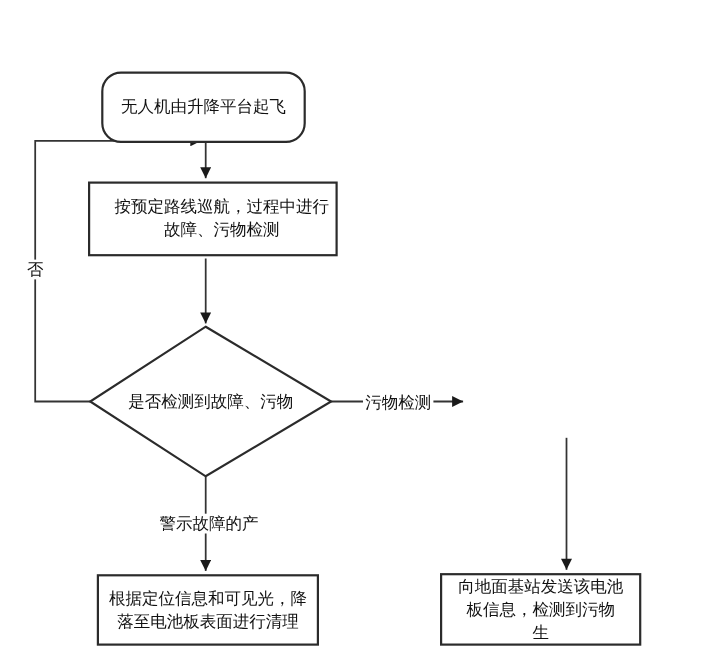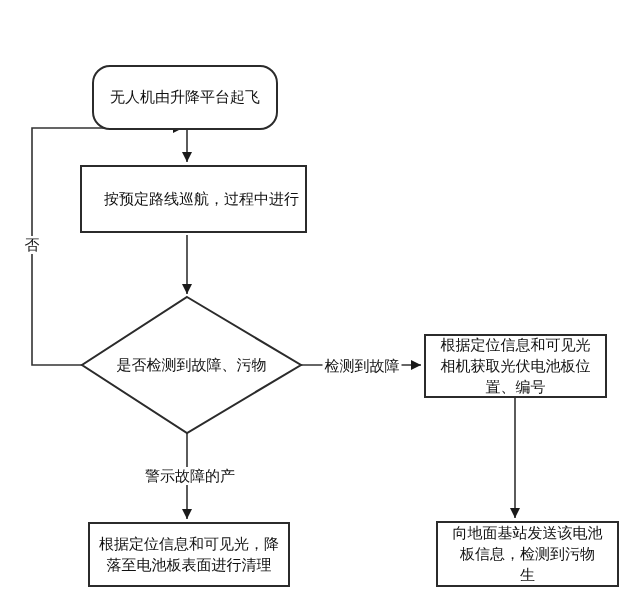--- a/index.html
+++ b/index.html
@@ -83,42 +83,38 @@
 
     <polygon points="187,297 301,365 187,433 82,365" fill="#ffffff" stroke="#2b2b2b" stroke-width="2"></polygon>
   </svg>
 
   <div class="node terminator" style="left:92px; top:28px; width:186px; height:65px;margin-top:37px;">
     <div class="node-line">无人机由升降平台起飞</div>
   </div>
 
   <div class="node" style="left:80px; top:165px; width:227px; height:68px;padding-left:16px;">
     <div class="node-line">按预定路线巡航，过程中进行</div>
+    <div class="node-line">故障、污物检测</div>
   </div>
 
   <div class="node plain" style="left:82px; top:297px; width:219px; height:136px;">
     <div class="node-line">是否检测到故障、污物</div>
   </div>
 
-  <div class="node" style="left:424px; top:334px; width:183px; height:64px;">
-    <div class="node-line">根据定位信息和可见光</div>
-    <div class="node-line">相机获取光伏电池板位</div>
-    <div class="node-line">置、编号</div>
-  </div>
 
   <div class="node" style="left:88px; top:522px; width:202px; height:65px;">
     <div class="node-line">根据定位信息和可见光，降</div>
     <div class="node-line">落至电池板表面进行清理</div>
   </div>
 
-  <div class="node" style="left:436px; top:521px; width:183px; height:66px;">
+  <div class="node" style="left:400px; top:521px; width:183px; height:66px;">
     <div class="node-line">向地面基站发送该电池</div>
     <div class="node-line">板信息，检测到污物</div>
     <div class="node-line">生</div>
   </div>
 
   <div class="edge-label" style="left:32px; top:245px;">否</div>
 
-  <div class="edge-label" style="left:362px; top:366px;">检测到故障</div>
+  <div class="edge-label" style="left:362px; top:366px;">污物检测</div>
 
   <div class="edge-label" style="left:190px; top:476px;">警示故障的产</div>
 
 </div>
 
 </body></html>

